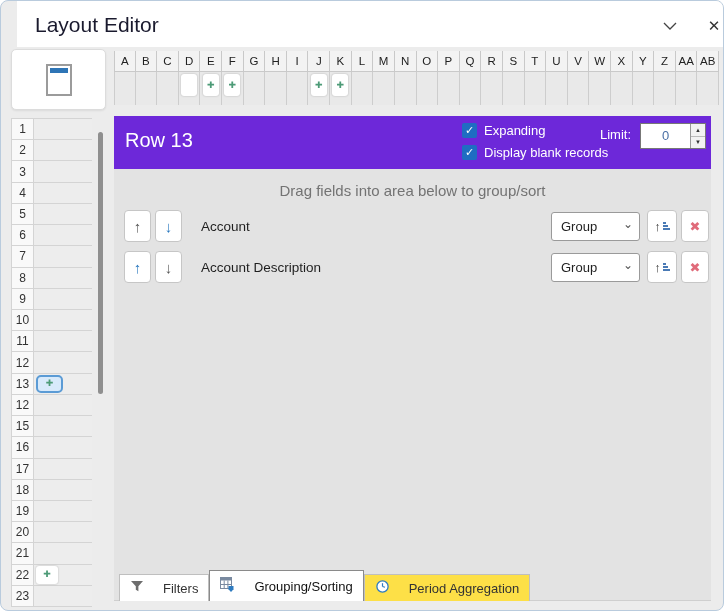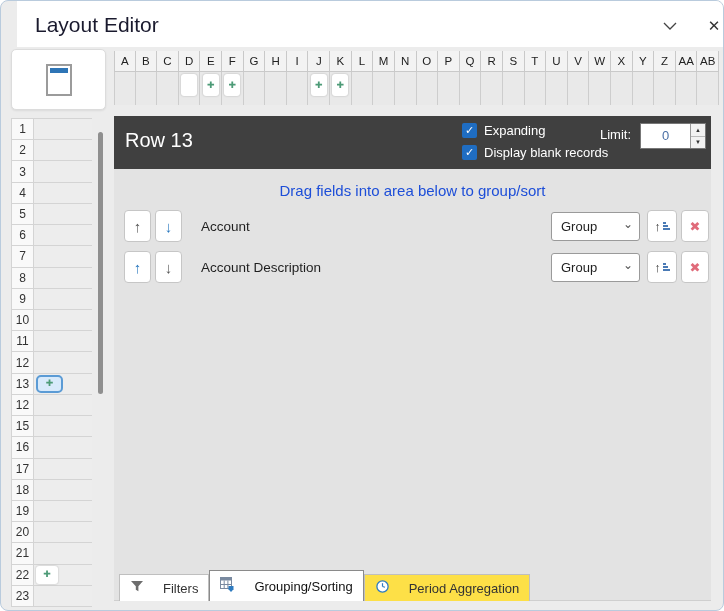--- a/index.html
+++ b/index.html
@@ -30,33 +30,33 @@
   
   .rows-panel { position:absolute; left:10px; top:117px; width:81px; height:489px; display:flex; flex-direction:column; border-left:1px solid #d4d4d4; border-top:1px solid #d4d4d4; background:#ededed; }
   .grid-row { flex:1; display:flex; border-bottom:1px solid #d4d4d4; }
   .row-num { width:22px; background:#f9f9f9; border-right:1px solid #d4d4d4; font-size:12px; color:#333; display:flex; align-items:center; justify-content:center; }
   .row-val { flex:1; display:flex; align-items:center; padding-left:2px; }
   .sel-cell { width:27px; height:18px; background:#d8eafb; border:2px solid #5b9bd5; border-radius:5px; display:flex; align-items:center; justify-content:center; cursor:pointer; }
   .plus-cell { width:22px; height:18px; background:#fff; border-radius:3px; box-shadow:0 0 2px rgba(0,0,0,.25); display:flex; align-items:center; justify-content:center; cursor:pointer; }
   .v-scrollbar { position:absolute; left:97px; top:131px; width:5px; height:262px; background:#8f8f8f; border-radius:3px; }
   
   .main { position:absolute; left:113px; top:115px; width:597px; height:496px; background:#e3e3e3; }
-  .dark-header { position:relative; width:100%; height:53px; background:#404040; }
+  .dark-header { position:relative; width:100%; height:53px; background:#6d28d9; }
   .dh-title { position:absolute; left:11px; top:13px; font-size:20px; color:#fff; }
   .cb-row { position:absolute; left:348px; display:flex; align-items:center; gap:7px; }
   .cb-row.r1 { top:7px; } .cb-row.r2 { top:29px; }
   .checkbox { width:15px; height:15px; background:#1f6dc2; border-radius:2px; color:#fff; font-size:11px; line-height:15px; text-align:center; cursor:pointer; }
   .cb-label { font-size:13px; color:#fff; white-space:nowrap; }
   .limit-label { position:absolute; right:80px; top:11px; font-size:13px; color:#fff; }
   .spinner { position:absolute; right:5px; top:7px; width:66px; height:26px; background:#fff; border:1px solid #777; display:flex; }
   .spin-val { flex:1; text-align:center; line-height:24px; font-size:13px; color:#4a6fa5; }
   .spin-btns { width:15px; border-left:1px solid #999; display:flex; flex-direction:column; }
   .spin-btn { flex:1; background:#f2f2f2; font-size:6px; color:#333; display:flex; align-items:center; justify-content:center; cursor:pointer; }
   .spin-btn:first-child { border-bottom:1px solid #bbb; }
-  .drag-hint { margin-top:13px; text-align:center; font-size:15px; color:#1d4ed8; }
+  .drag-hint { margin-top:13px; text-align:center; font-size:15px; color:#737373; }
   
   .field-rows { margin-top:8px; }
   .field-row { display:flex; align-items:center; height:38px; margin:3px 2px 3px 10px; }
   .sq-btn { width:27px; height:32px; background:#fff; border:1px solid #c6c6c6; border-radius:4px; display:flex; align-items:center; justify-content:center; cursor:pointer; }
   .sq-btn + .sq-btn { margin-left:4px; }
   .arrow { font-size:15px; font-weight:bold; }
   .arrow.on { color:#2e7bc0; } .arrow.off { color:#5a5a5a; font-weight:normal; }
   .field-label { margin-left:19px; font-size:13.5px; color:#1f1f1f; }
   .spacer { flex:1; }
   .select { width:89px; height:29px; background:#fff; border:1px solid #9a9a9a; border-radius:3px; display:flex; align-items:center; padding:0 6px 0 9px; cursor:pointer; }

